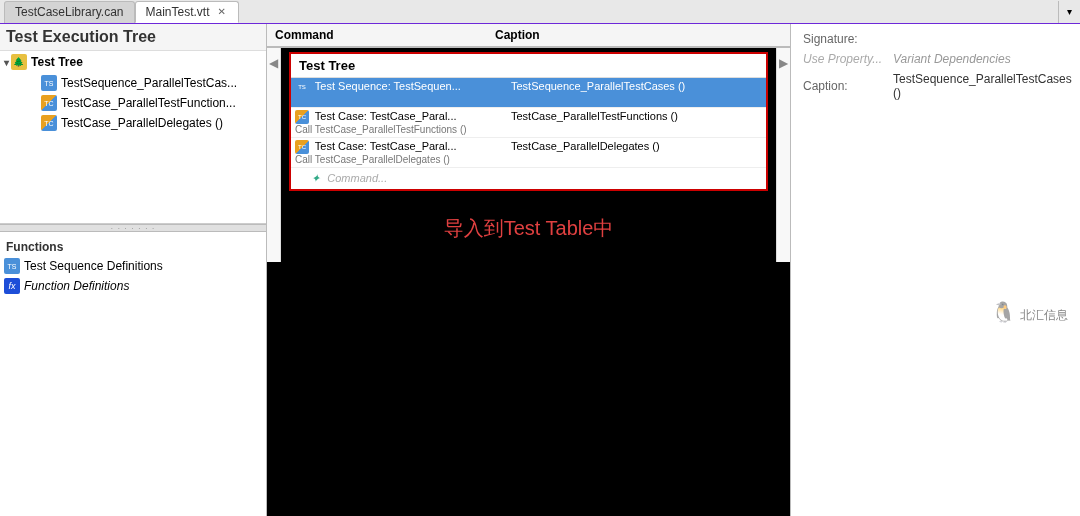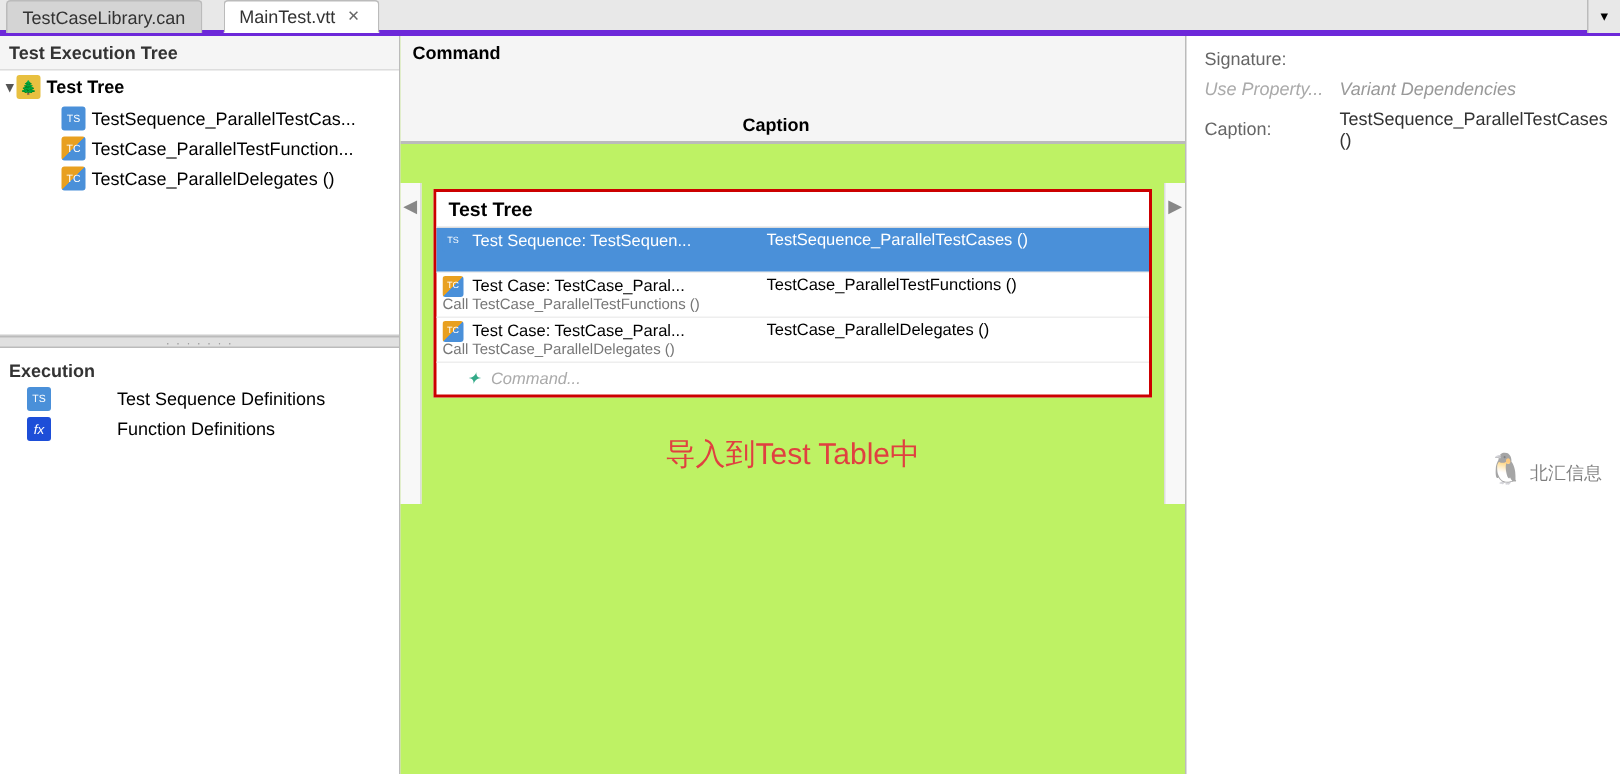--- a/index.html
+++ b/index.html
@@ -2,25 +2,24 @@
 <html><head>
   <meta charset="utf-8">
   <style>
     * { box-sizing: border-box; margin: 0; padding: 0; }
     body { font-family: 'Segoe UI', Arial, sans-serif; font-size: 12px; background: #f0f0f0; overflow: hidden; width: 1080px; height: 516px; }
 
     
     .tab-bar {
       display: flex;
       background: #e8e8e8;
-      border-bottom: 4px solid #6d28d9;
+      border-bottom: 1px solid #6d28d9;
       height: 24px;
-      align-items: flex-start;
+      align-items: center;
       padding-left: 4px;
-      gap: 14px;
     }
     .tab {
       display: flex;
       align-items: center;
       padding: 2px 10px;
       background: #d4d4d4;
       border: 1px solid #bbb;
       border-bottom: none;
       border-radius: 3px 3px 0 0;
       cursor: pointer;
@@ -65,21 +64,21 @@
       flex-direction: column;
       border-right: 1px solid #bbb;
       background: #fff;
     }
 
     .panel-section {
       border-bottom: 1px solid #ccc;
     }
 
     .panel-title {
-      font-size: 12px;
+      font-size: 16px;
       font-weight: 600;
       padding: 4px 6px;
       background: #f5f5f5;
       color: #333;
       border-bottom: 1px solid #ddd;
     }
 
     .tree-area {
       flex: 1;
       overflow: auto;
@@ -141,21 +140,21 @@
       width: 16px; height: 16px;
       background: #1d4ed8;
       border-radius: 2px;
       display: inline-flex;
       align-items: center;
       justify-content: center;
       font-size: 9px;
       color: white;
     }
 
-    .indent-1 { padding-left: 18px; gap: 40px; }
+    .indent-1 { padding-left: 4px; }
     .indent-2 { padding-left: 41px; }
 
     
     .h-divider {
       height: 8px;
       background: #e0e0e0;
       border-top: 1px solid #bbb;
       border-bottom: 1px solid #bbb;
       display: flex;
       align-items: center;
@@ -177,36 +176,35 @@
       font-weight: 600;
       padding: 4px 6px 2px 6px;
       color: #333;
     }
 
     
     .center-panel {
       flex: 1;
       display: flex;
       flex-direction: column;
-      background: #bef264;
+      background: #000000;
       position: relative;
-      gap: 26px;
     }
 
     
     .table-header {
       display: flex;
       background: #f5f5f5;
       border-bottom: 2px solid #bbb;
       padding: 4px 8px;
       font-weight: 600;
       font-size: 12px;
     }
     .col-command { width: 220px; }
-    .col-caption { flex: 1; margin-top: 48px; }
+    .col-caption { flex: 1; }
 
     
     .test-tree-box {
       border: 2px solid #cc0000;
       margin: 4px 8px;
       background: #fff;
       position: relative;
     }
     .test-tree-header {
       background: #fff;
@@ -369,28 +367,28 @@
         <div class="tree-item indent-2">
           <span class="icon-tc-img" style="width:16px;height:16px;font-size:7px;">TC</span>
           <span style="margin-left:4px;overflow:hidden;text-overflow:ellipsis;white-space:nowrap;">TestCase_ParallelDelegates ()</span>
         </div>
       </div>
     </div>
 
     <div class="h-divider">· · · · · · ·</div>
 
     <div class="functions-section">
-      <div class="functions-title">Execution</div>
+      <div class="functions-title">Functions</div>
       <div class="tree-item indent-1">
         <span class="icon-seq-img" style="width:16px;height:16px;font-size:7px;">TS</span>
         <span style="margin-left:4px;">Test Sequence Definitions</span>
       </div>
       <div class="tree-item indent-1">
         <span class="icon-fn" style="width:16px;height:16px;font-size:9px;font-style:italic;">fx</span>
-        <span style="margin-left:4px;">Function Definitions</span>
+        <span style="margin-left:4px;font-style:italic;">Function Definitions</span>
       </div>
     </div>
   </div>
 
   <div class="center-panel">
 
     <div class="table-header">
       <span class="col-command">Command</span>
       <span class="col-caption">Caption</span>
     </div>

